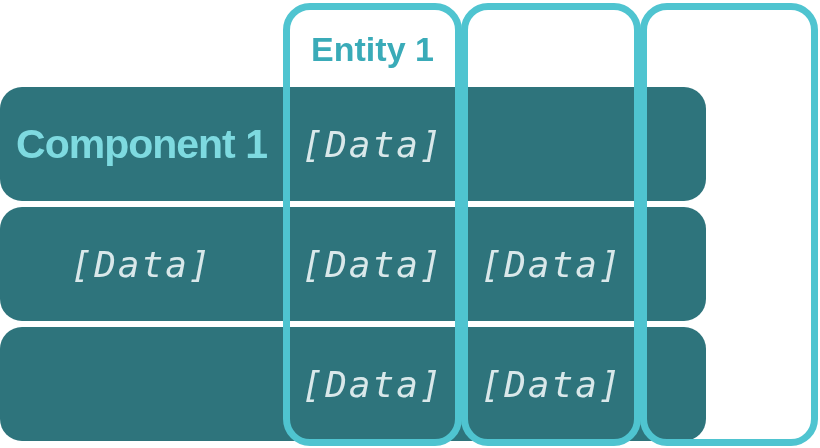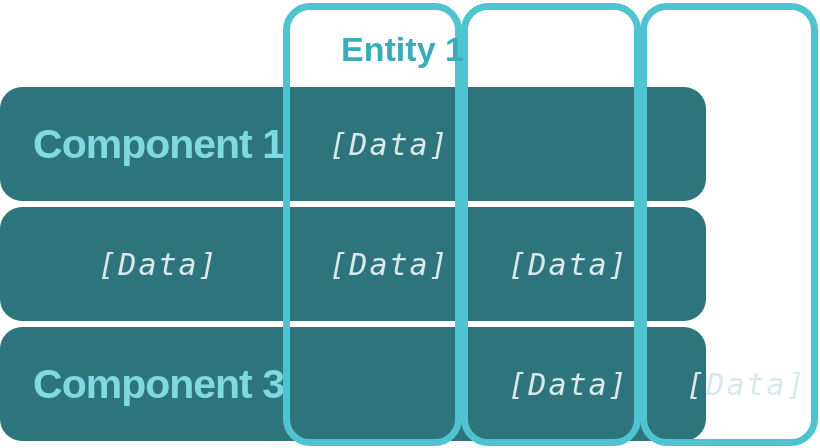--- a/index.html
+++ b/index.html
@@ -22,38 +22,37 @@
   .row{
     position:absolute;
     left:0;
     width:706px;height:114px;
     background:var(--row-fill);
     border-radius:22px;
     display:grid;
     grid-template-columns:283px 179px 179px 177px;
     align-items:center;
     z-index:1;
-    padding-left:17px;
   }
   .row-0{top:87px;}
   .row-1{top:207px;}
   .row-2{top:327px;}
 
   .rowlabel{
     text-align:center;
     font-size:41px;
     font-weight:700;
     letter-spacing:-1px;
     color:var(--row-label-text);
   }
   .cell{
     text-align:center;
     font-family:"DejaVu Sans Mono", monospace;
     font-style:italic;
-    font-size:30px;
+    font-size:36px;
     letter-spacing:2px;
     color:var(--cell-text);
   }
 
   
   .tube{
     position:absolute;
     top:3px;
     height:443px;
     border:7px solid var(--tube-border);
@@ -71,21 +70,21 @@
     top:12px;
     height:74px;
     display:flex;
     align-items:center;
     justify-content:center;
     font-size:34px;
     font-weight:700;
     color:var(--col-head-text);
     z-index:3;
   }
-  .colhead-0{left:283px;width:179px;margin-left:30px;}
+  .colhead-0{left:283px;width:179px;}
   .colhead-1{left:461px;width:180px;}
   .colhead-2{left:640px;width:178px;}
 </style>
 </head>
 <body>
 
 <div class="stage">
 
   <div class="row row-0">
     <div class="rowlabel">Component 1</div>
@@ -94,21 +93,20 @@
     <div class="cell"></div>
   </div>
 
   <div class="row row-1">
     <div class="cell">[Data]</div>
     <div class="cell">[Data]</div>
     <div class="cell">[Data]</div>
   </div>
 
   <div class="row row-2">
-    <div class="rowlabel">Component 3</div>
     <div class="cell"></div>
     <div class="cell">[Data]</div>
     <div class="cell">[Data]</div>
   </div>
 
   <div class="tube tube-0"></div>
   <div class="tube tube-1"></div>
   <div class="tube tube-2"></div>
 
   <div class="colhead colhead-0">Entity 1</div>

